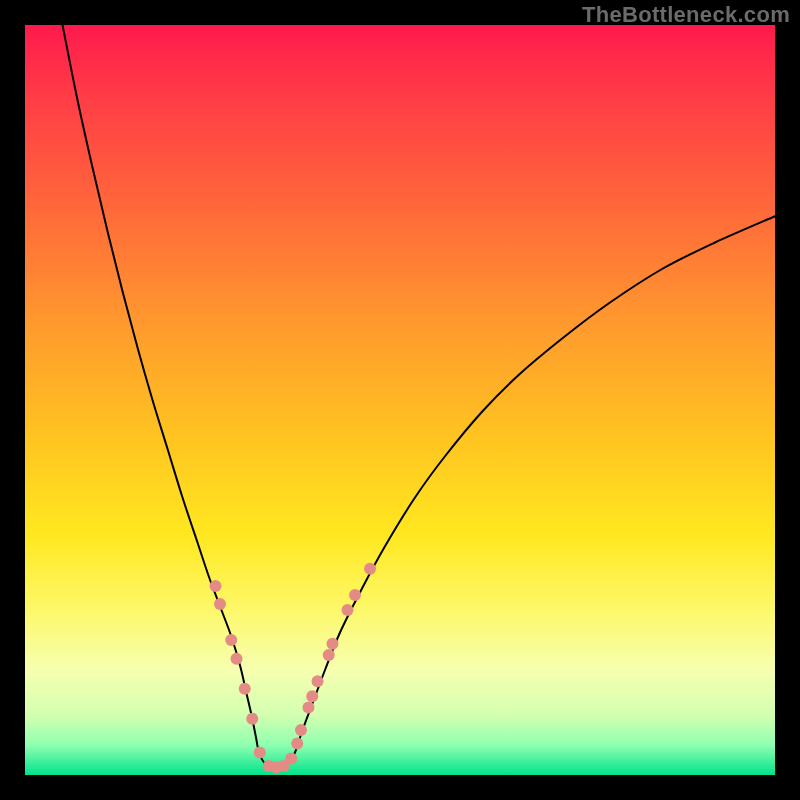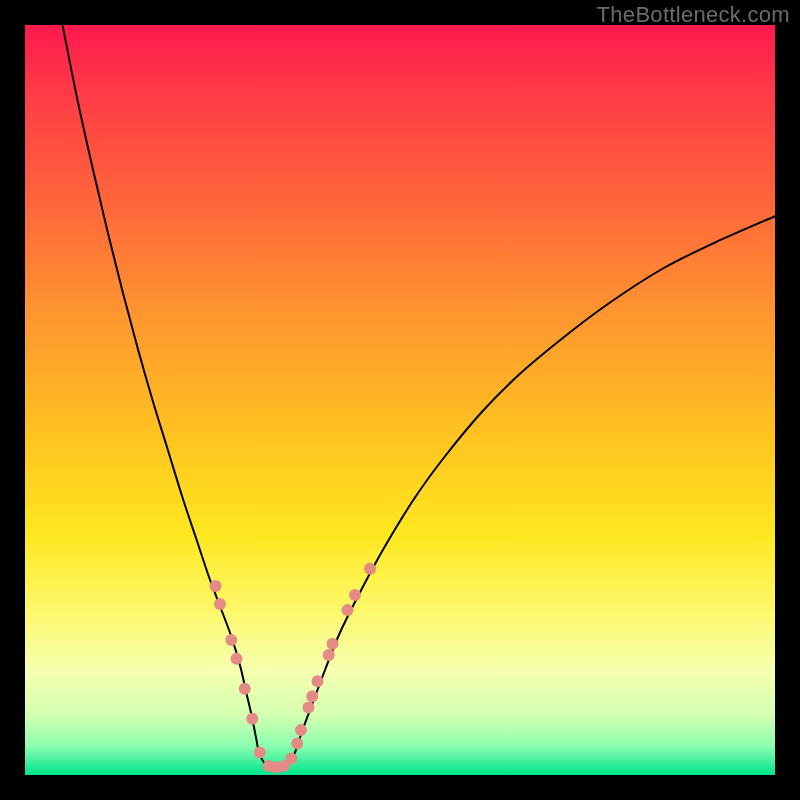--- a/index.html
+++ b/index.html
@@ -29,21 +29,21 @@
       #d4ffb0 92%,
       #8fffb0 96%,
       #00e38c 100%);
   }
   .watermark {
     position: absolute;
     top: 2px;
     right: 10px;
     color: #6b6b6b;
     font-size: 22px;
-    font-weight: 400;
+    font-weight: 700;
     letter-spacing: 0.3px;
     z-index: 10;
   }
   svg.plot {
     position: absolute;
     left: 25px;
     top: 25px;
     width: 750px;
     height: 750px;
     overflow: visible;

